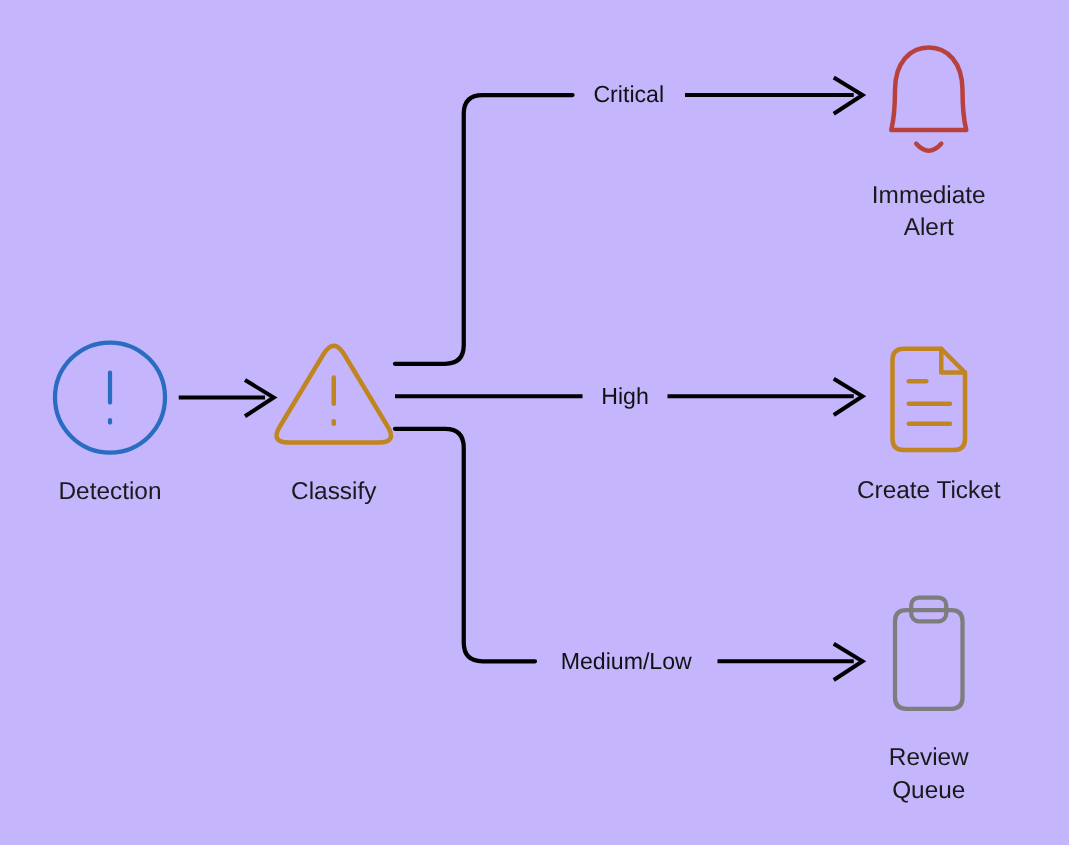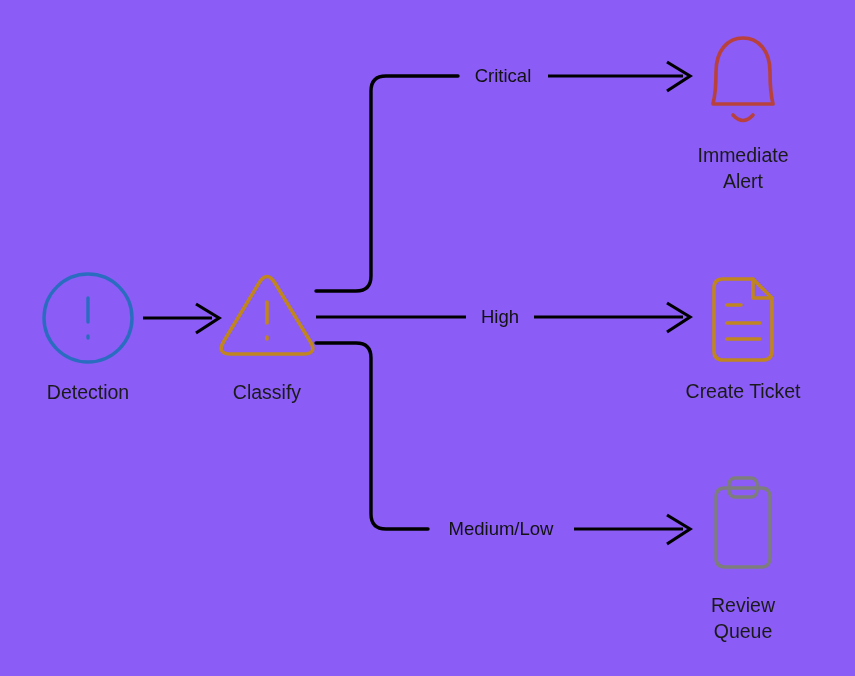--- a/index.html
+++ b/index.html
@@ -7,21 +7,21 @@
     padding: 0;
     background: #ffffff;
   }
   body {
     font-family: "Liberation Sans", sans-serif;
   }
   #diagram-root {
     position: relative;
     width: 855px;
     height: 676px;
-    background: #8b5cf6;
+    background: #c4b5fd;
     overflow: hidden;
   }
   #flow-svg {
     position: absolute;
     left: 0;
     top: 0;
     width: 855px;
     height: 676px;
   }
   .node-label {

